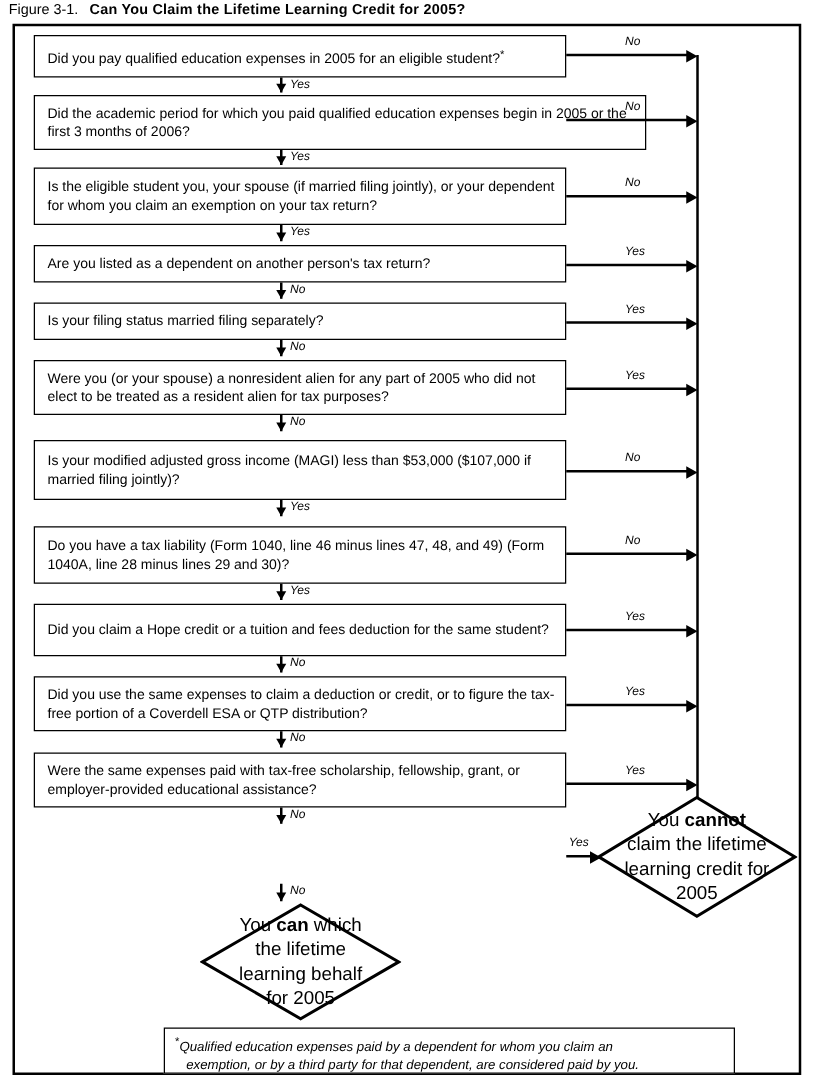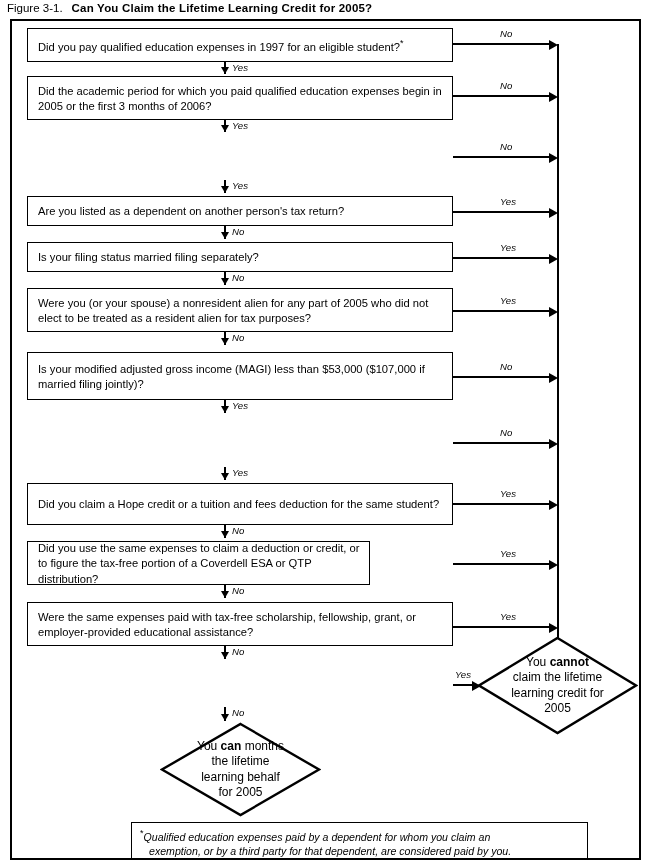--- a/index.html
+++ b/index.html
@@ -130,21 +130,21 @@
   .diamond-text {
     position: absolute;
     left: 0;
     top: 0;
     width: 100%;
     height: 100%;
     display: flex;
     align-items: center;
     justify-content: center;
     text-align: center;
-    font-size: 12px;
+    font-size: 15px;
     line-height: 1.28;
     padding: 0 20px;
     box-sizing: border-box;
   }
   .diamond-text b { font-weight: bold; }
 
   
   .footnote {
     position: absolute;
     left: 131px;
@@ -173,39 +173,42 @@
 
   <div class="caption">
     <span class="fig-label">Figure 3-1.</span><span class="fig-title">Can You Claim the Lifetime Learning Credit for 2005?</span>
   </div>
 
   <div class="outer-frame"></div>
 
   <div class="spine" style="left:557px; top:44px; height:603px;"></div>
 
   <div class="qbox" style="left:27px; top:28px; width:426px; height:34px;">
-    <span class="qtext"><span>Did you pay qualified education expenses in 1997 for an eligible student?</span><span class="star">*</span></span>
+    <span class="qtext"><span>Did you pay qualified education expenses in 2005 for an eligible student?</span><span class="star">*</span></span>
   </div>
   <div class="hline" style="left:453px; top:43px; width:97px;"></div>
   <div class="hhead" style="left:549px; top:39.5px;"></div>
   <div class="hlabel" style="left:500px; top:28px;">No</div>
   <div class="vconn" style="left:224px; top:62px; height:12px;"></div>
   <div class="vhead" style="left:220.5px; top:67px;"></div>
   <div class="vlabel" style="left:232px; top:62px;">Yes</div>
 
-  <div class="qbox" style="left:27px; top:76px; width:426px; height:44px;">
+  <div class="qbox" style="left:27px; top:76px; width:490px; height:44px;">
     <span class="qtext">Did the academic period for which you paid qualified education expenses begin in 2005 or the first 3 months of 2006?</span>
   </div>
   <div class="hline" style="left:453px; top:95px; width:97px;"></div>
   <div class="hhead" style="left:549px; top:91.5px;"></div>
   <div class="hlabel" style="left:500px; top:80px;">No</div>
   <div class="vconn" style="left:224px; top:120px; height:12px;"></div>
   <div class="vhead" style="left:220.5px; top:125px;"></div>
   <div class="vlabel" style="left:232px; top:120px;">Yes</div>
 
+  <div class="qbox" style="left:27px; top:134px; width:426px; height:46px;">
+    <span class="qtext">Is the eligible student you, your spouse (if married filing jointly), or your dependent for whom you claim an exemption on your tax return?</span>
+  </div>
   <div class="hline" style="left:453px; top:156px; width:97px;"></div>
   <div class="hhead" style="left:549px; top:152.5px;"></div>
   <div class="hlabel" style="left:500px; top:141px;">No</div>
   <div class="vconn" style="left:224px; top:180px; height:13px;"></div>
   <div class="vhead" style="left:220.5px; top:186px;"></div>
   <div class="vlabel" style="left:232px; top:180px;">Yes</div>
 
   <div class="qbox" style="left:27px; top:196px; width:426px; height:30px;">
     <span class="qtext">Are you listed as a dependent on another person's tax return?</span>
   </div>
@@ -239,38 +242,41 @@
   <div class="qbox" style="left:27px; top:352px; width:426px; height:48px;">
     <span class="qtext">Is your modified adjusted gross income (MAGI) less than $53,000 ($107,000 if married filing jointly)?</span>
   </div>
   <div class="hline" style="left:453px; top:376px; width:97px;"></div>
   <div class="hhead" style="left:549px; top:372.5px;"></div>
   <div class="hlabel" style="left:500px; top:361px;">No</div>
   <div class="vconn" style="left:224px; top:400px; height:13px;"></div>
   <div class="vhead" style="left:220.5px; top:406px;"></div>
   <div class="vlabel" style="left:232px; top:400px;">Yes</div>
 
+  <div class="qbox" style="left:27px; top:421px; width:426px; height:46px;">
+    <span class="qtext">Do you have a tax liability (Form 1040, line 46 minus lines 47, 48, and 49) (Form 1040A, line 28 minus lines 29 and 30)?</span>
+  </div>
   <div class="hline" style="left:453px; top:442px; width:97px;"></div>
   <div class="hhead" style="left:549px; top:438.5px;"></div>
   <div class="hlabel" style="left:500px; top:427px;">No</div>
   <div class="vconn" style="left:224px; top:467px; height:13px;"></div>
   <div class="vhead" style="left:220.5px; top:473px;"></div>
   <div class="vlabel" style="left:232px; top:467px;">Yes</div>
 
   <div class="qbox" style="left:27px; top:483px; width:426px; height:42px;">
     <span class="qtext">Did you claim a Hope credit or a tuition and fees deduction for the same student?</span>
   </div>
   <div class="hline" style="left:453px; top:503px; width:97px;"></div>
   <div class="hhead" style="left:549px; top:499.5px;"></div>
   <div class="hlabel" style="left:500px; top:488px;">Yes</div>
   <div class="vconn" style="left:224px; top:525px; height:13px;"></div>
   <div class="vhead" style="left:220.5px; top:531px;"></div>
   <div class="vlabel" style="left:232px; top:525px;">No</div>
 
-  <div class="qbox" style="left:27px; top:541px; width:343px; height:44px;">
+  <div class="qbox" style="left:27px; top:541px; width:426px; height:44px;">
     <span class="qtext">Did you use the same expenses to claim a deduction or credit, or to figure the tax-free portion of a Coverdell ESA or QTP distribution?</span>
   </div>
   <div class="hline" style="left:453px; top:563px; width:97px;"></div>
   <div class="hhead" style="left:549px; top:559.5px;"></div>
   <div class="hlabel" style="left:500px; top:548px;">Yes</div>
   <div class="vconn" style="left:224px; top:585px; height:13px;"></div>
   <div class="vhead" style="left:220.5px; top:591px;"></div>
   <div class="vlabel" style="left:232px; top:585px;">No</div>
 
   <div class="qbox" style="left:27px; top:602px; width:426px; height:44px;">
@@ -305,21 +311,21 @@
       </span>
     </div>
   </div>
 
   <div class="diamond-wrap" style="left:160px; top:722px; width:161px; height:95px;">
     <svg width="161" height="95" viewBox="0 0 161 95" aria-hidden="true">
       <polygon points="80.5,2 159,47.5 80.5,93 2,47.5" fill="#ffffff" stroke="#000000" stroke-width="2.4"></polygon>
     </svg>
     <div class="diamond-text">
       <span>
-        <span>You </span><b>can</b><span> months</span><br>
+        <span>You </span><b>can</b><span> which</span><br>
         <span>the lifetime</span><br>
         <span>learning behalf</span><br>
         <span>for 2005</span>
       </span>
     </div>
   </div>
 
   <div class="footnote">
     <span class="fstar">*</span><span>Qualified education expenses paid by a dependent for whom you claim an</span>
     <span class="fline2">exemption, or by a third party for that dependent, are considered paid by you.</span>

